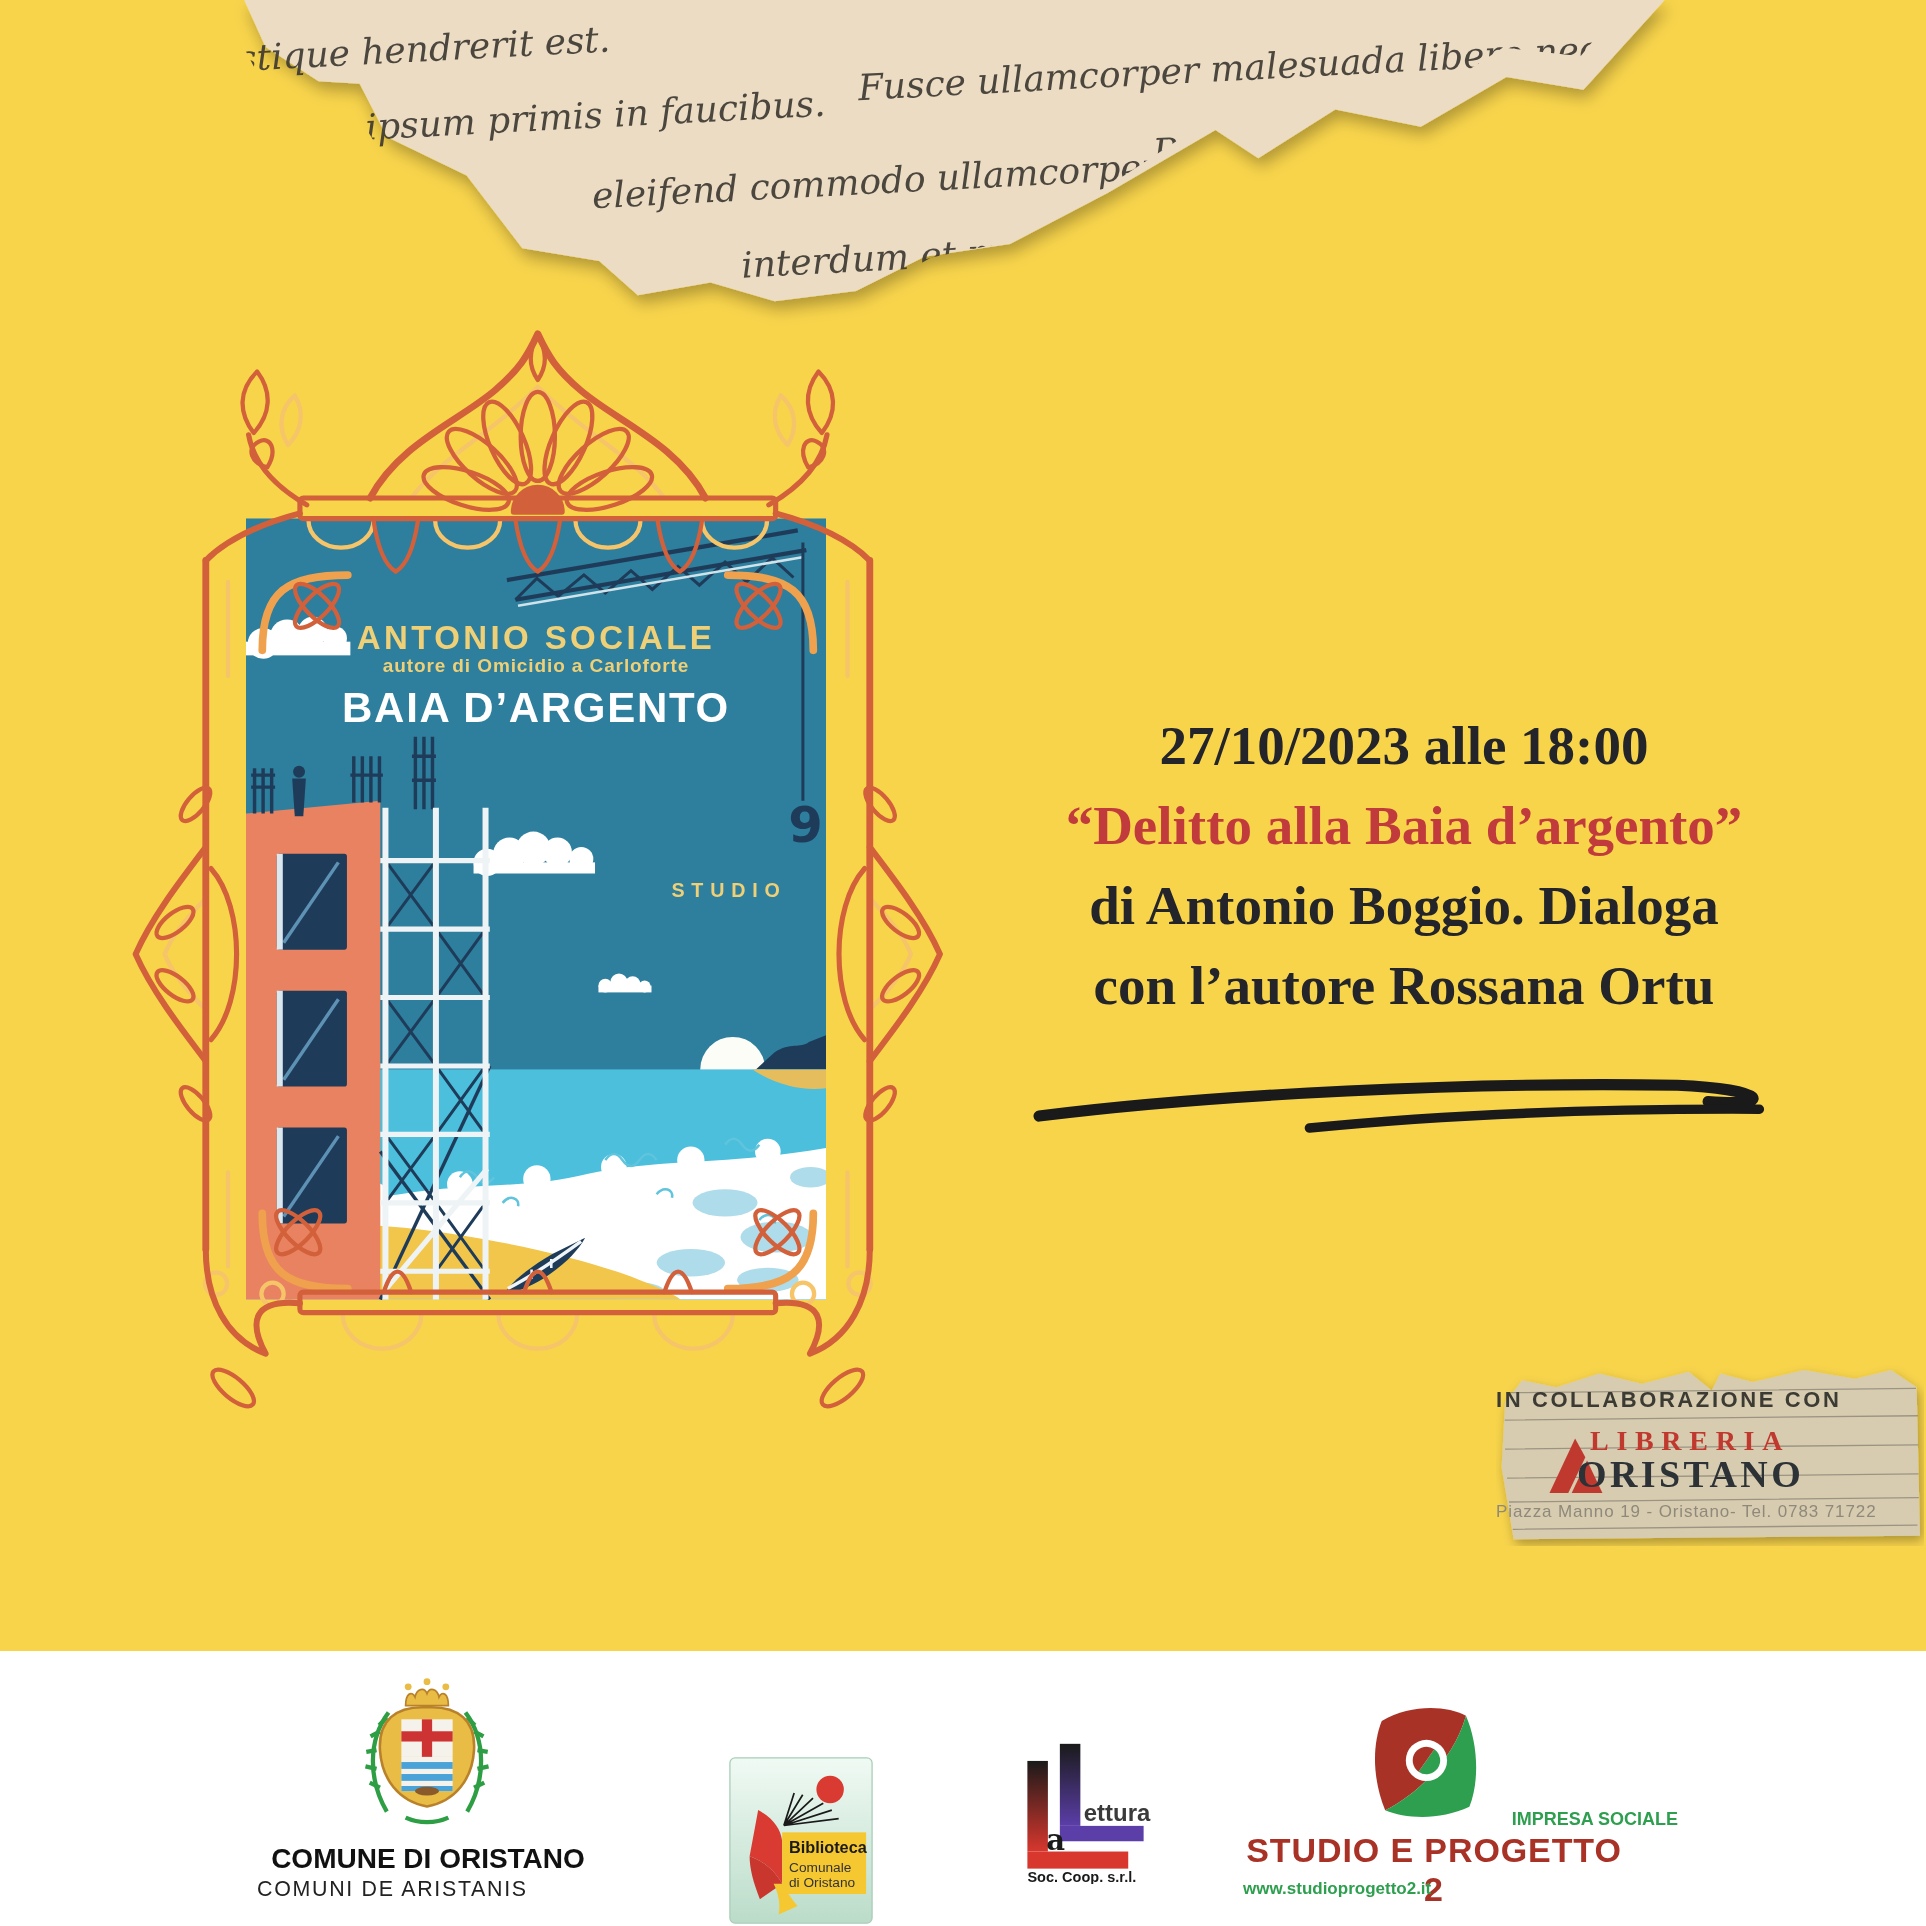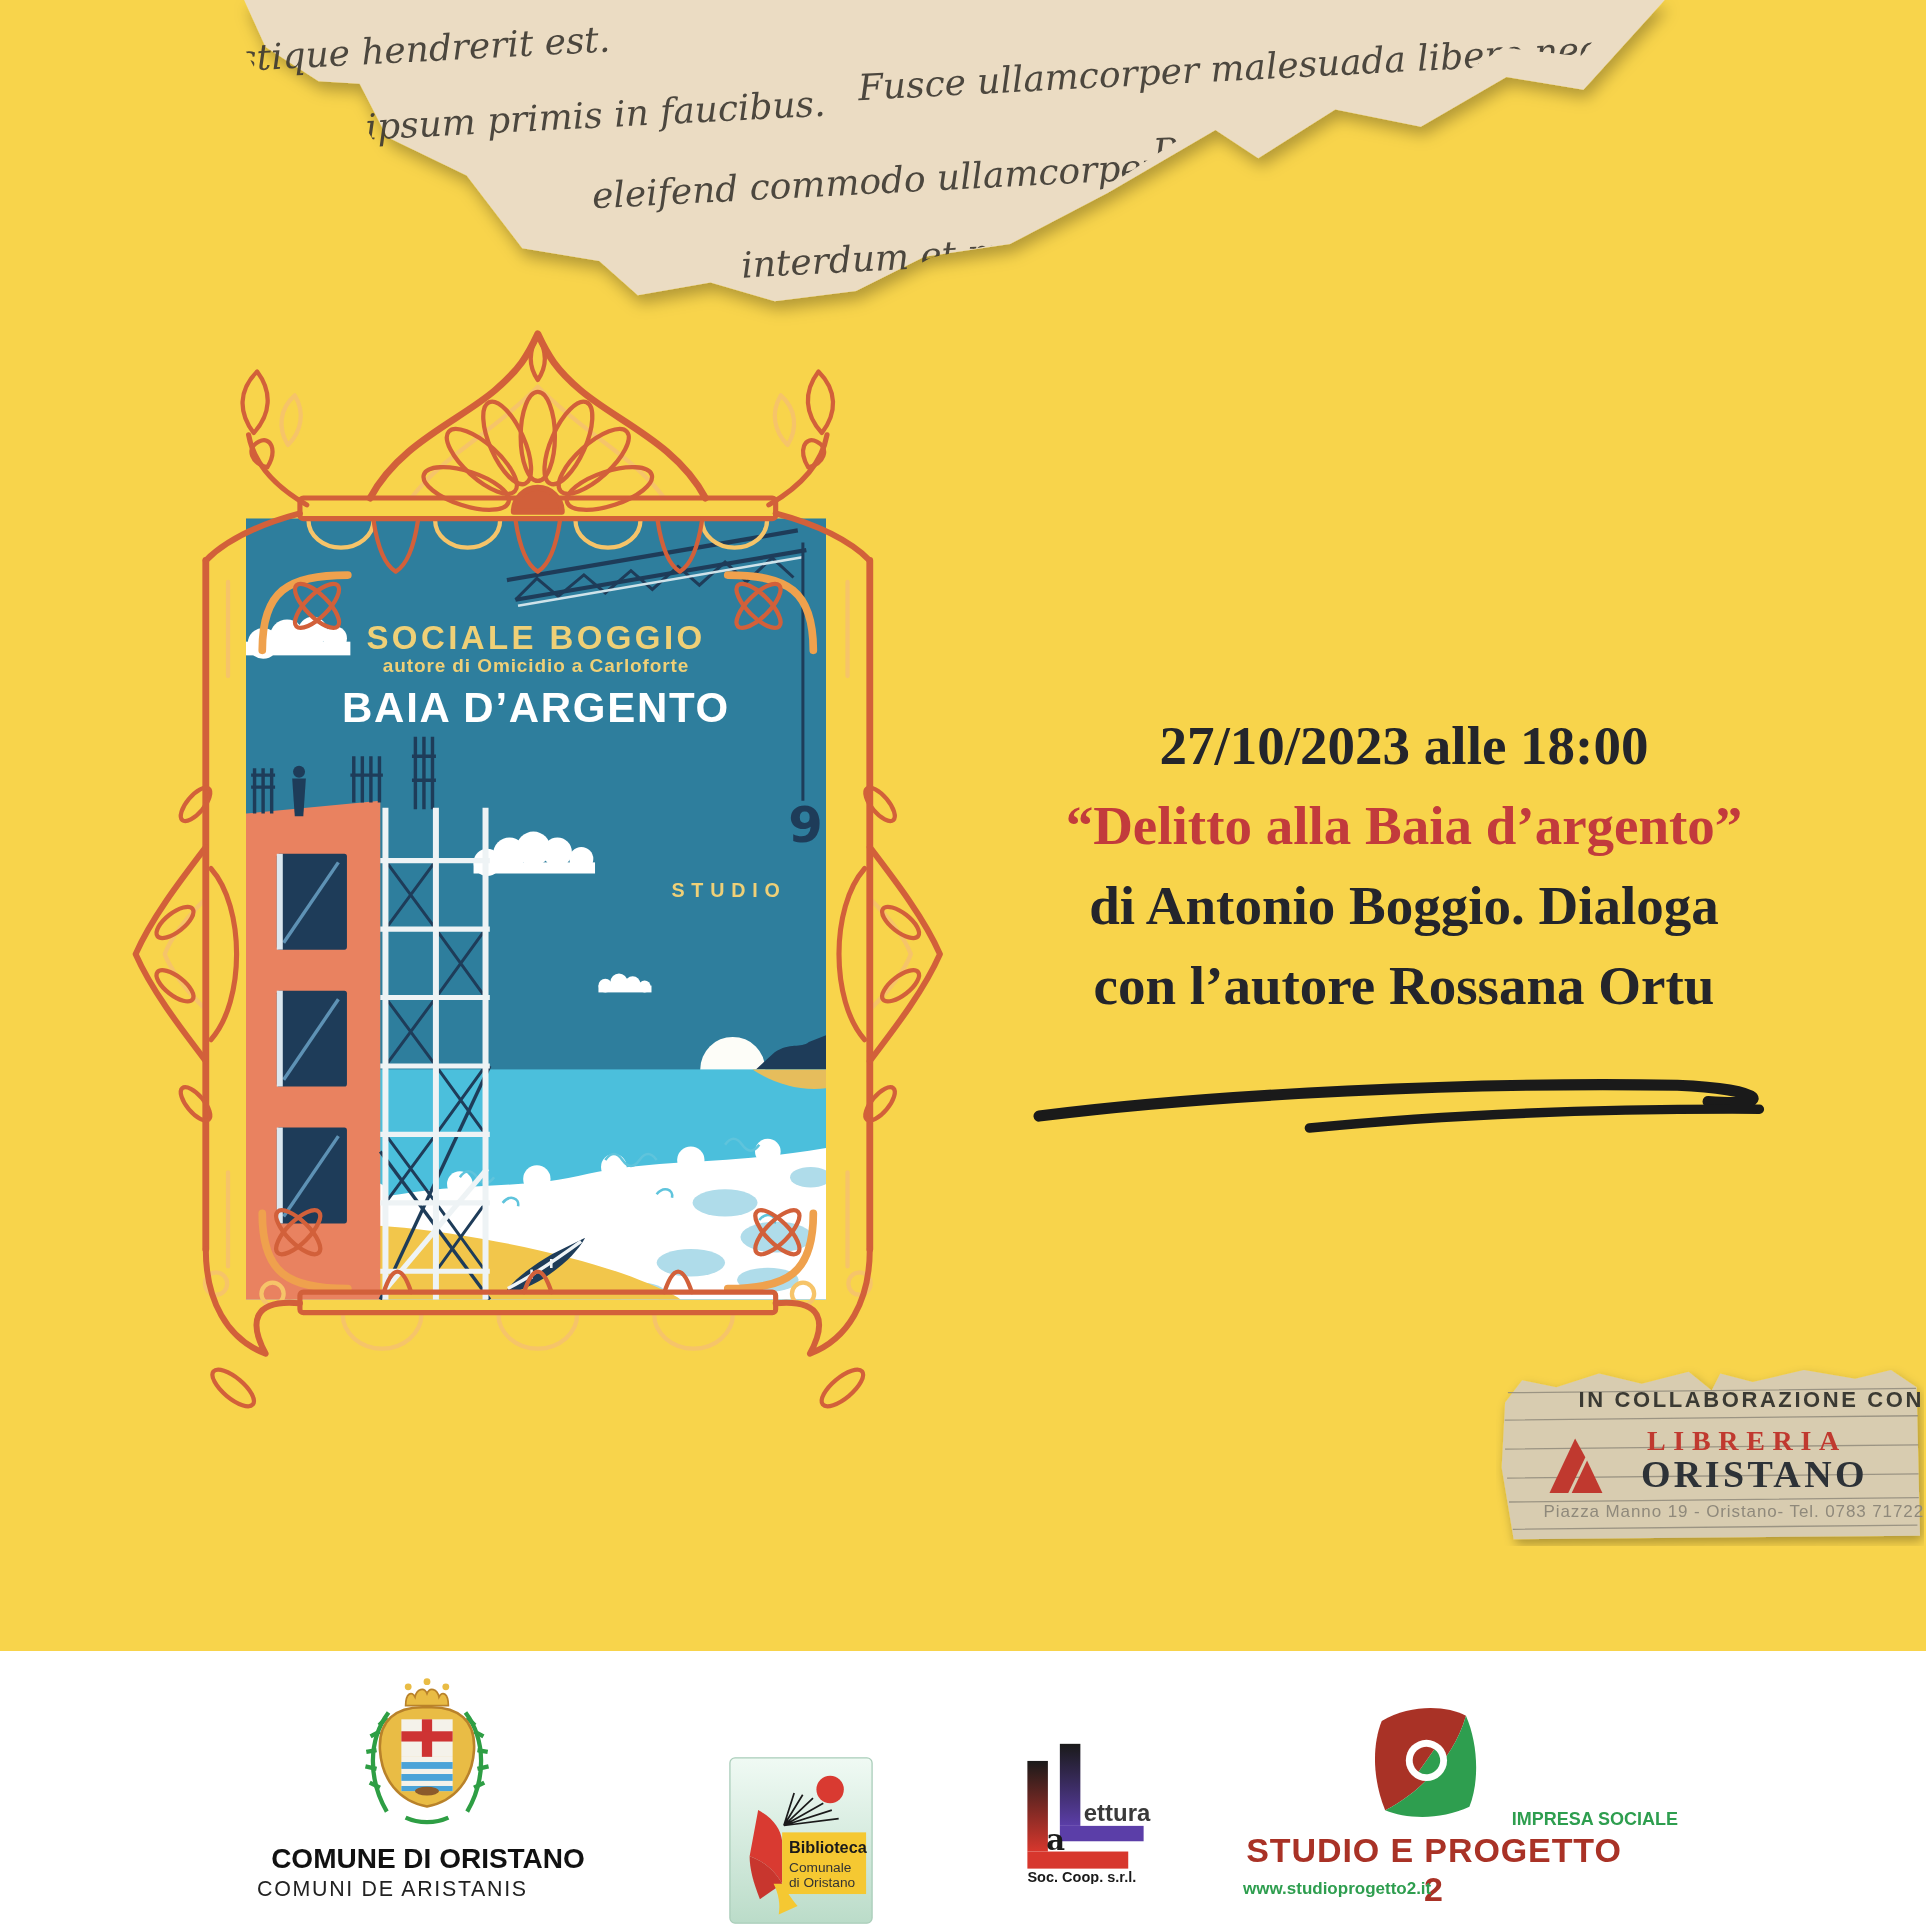--- a/index.html
+++ b/index.html
@@ -18,21 +18,21 @@
   #cov-genre{top:361px;left:389px !important;width:188px !important;font-size:19.7px;letter-spacing:6.8px;color:#EFD891;}
   
   #frame{left:86px;top:308px;pointer-events:none;}
   
   #event{left:976px;top:706px;width:856px;text-align:center;
          font-family:"Liberation Serif",serif;font-weight:bold;font-size:55px;line-height:80px;color:#24252B;}
   #event .hl{color:#C23B3C;}
   #swoosh{left:1027px;top:1075px;}
   
   #clip{left:1496px;top:1365px;width:428px;height:181px;}
-  #clip .c{position:absolute;left:0;width:100%;text-align:right;}
+  #clip .c{position:absolute;left:0;width:100%;text-align:left;}
   #clip-head{top:22px;font-size:22px;font-weight:bold;letter-spacing:2.6px;color:#3B3A33;}
   #clip-brand1{top:60px;left:94px !important;width:257px !important;font-family:"Liberation Serif",serif;
                font-weight:bold;font-size:28px;letter-spacing:7.7px;color:#C0392F;}
   #clip-brand2{top:87px;left:81px !important;width:291px !important;font-family:"Liberation Serif",serif;
                font-weight:bold;font-size:38px;letter-spacing:3.4px;color:#2D3237;}
   #clip-addr{top:137px;font-size:17px;color:#8F897B;letter-spacing:0.9px;}
   
   #footer{left:0;top:1651px;width:1926px;height:276px;background:#FFFFFF;}
   .flogo{position:absolute;}
   #comune-name1{left:257px;top:192px;width:342px;text-align:center;font-size:28px;font-weight:bold;color:#111;}
@@ -187,21 +187,21 @@
         <g stroke="#EEF3F5" stroke-width="7" fill="none">
           <path d="M163,338 V913 M222,338 V913 M280,338 V913"></path>
         </g>
         <g stroke="#EEF3F5" stroke-width="6" fill="none">
           <path d="M157,400 H285 M157,480 H285 M157,560 H285 M157,640 H285 M157,720 H285 M157,800 H285 M157,880 H285"></path>
           <path d="M160,905 L282,760"></path>
         </g>
       </g>
     </svg>
 
-    <div class="txt" id="cov-author">SOCIALE BOGGIO</div>
+    <div class="txt" id="cov-author">ANTONIO SOCIALE</div>
     <div class="txt" id="cov-tagline">autore di Omicidio a Carloforte</div>
     <div class="txt" id="cov-title">
       <div>BAIA D’ARGENTO</div>
     </div>
     <div class="txt" id="cov-genre">STUDIO</div>
   </div>
 
   <svg id="frame" class="abs" width="907" height="1104" viewBox="0 0 1060 1290">
     <g fill="none" stroke-linecap="round" stroke-linejoin="round">
 

